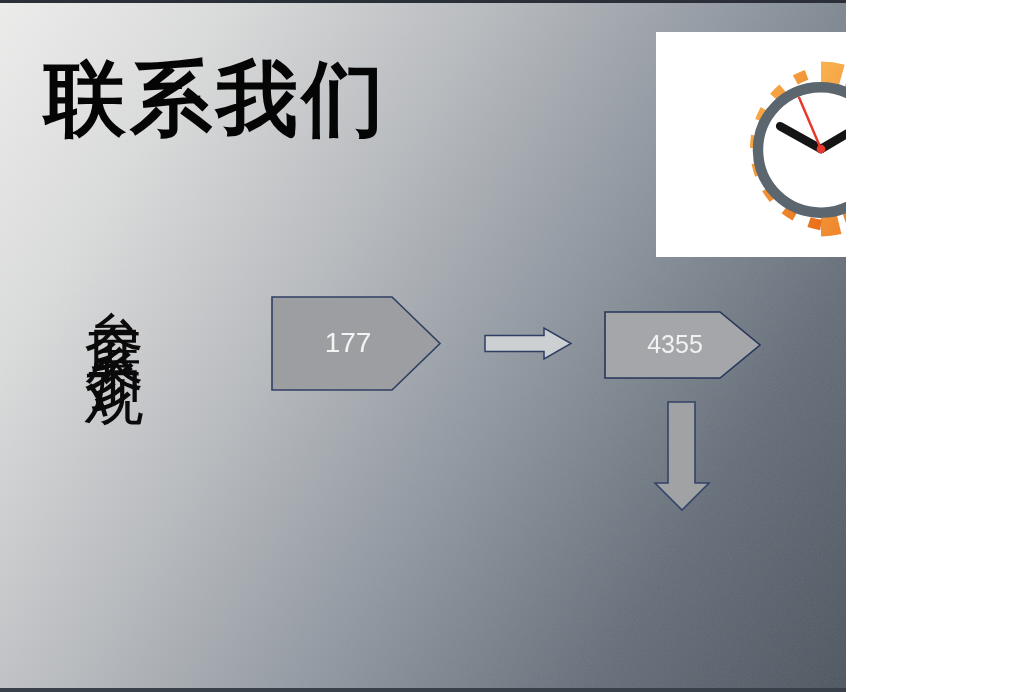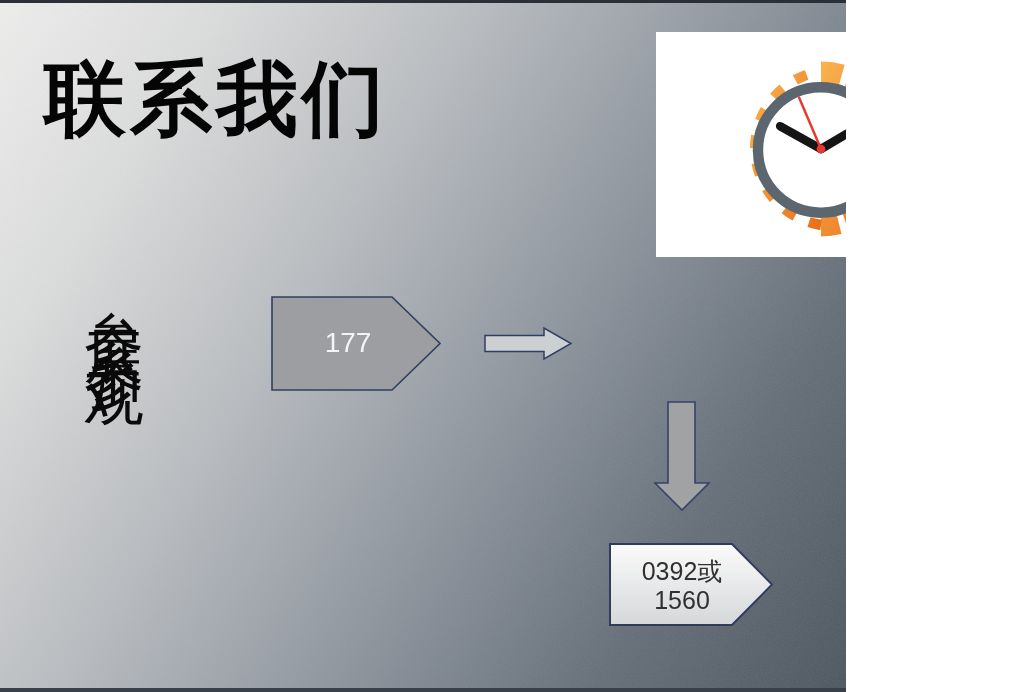--- a/index.html
+++ b/index.html
@@ -95,35 +95,28 @@
       <text class="shape-label" x="77" y="56" text-anchor="middle" font-size="28" fill="#f4f4f4">177</text>
     </svg>
   </div>
 
   <div class="shape" style="left:484px;top:326px;">
     <svg width="89" height="36">
       <polygon points="1,9.5 60,9.5 60,2 87,17.5 60,33 60,25.5 1,25.5" fill="#cdd0d3" stroke="#2f3f63" stroke-width="1.5"></polygon>
     </svg>
   </div>
 
+  <div class="shape" style="left:604px;top:311px;">
+    <svg width="158" height="68">
+      <polygon points="1,1 116,1 156,34 116,67 1,67" fill="#a4a6a9" stroke="#26365a" stroke-width="1.6"></polygon>
+      <text class="shape-label" x="71" y="42" text-anchor="middle" font-size="25" fill="#f2f2f2">4355</text>
+    </svg>
+  </div>
 
   <div class="shape" style="left:654px;top:401px;">
     <svg width="57" height="111">
       <polygon points="14,1 41,1 41,82 55,82 28,109 1,82 14,82" fill="#a0a2a4" stroke="#33436a" stroke-width="1.6"></polygon>
     </svg>
   </div>
 
-  <div class="shape" style="left:609px;top:543px;">
-    <svg width="165" height="83">
-      <defs>
-        <linearGradient id="lightGrad" x1="0" y1="0" x2="0" y2="1">
-          <stop offset="0" stop-color="#fbfbfb"></stop>
-          <stop offset="1" stop-color="#d5d7d9"></stop>
-        </linearGradient>
-      </defs>
-      <polygon points="1,1 123,1 163,41.5 123,82 1,82" fill="url(#lightGrad)" stroke="#2e3d5c" stroke-width="2"></polygon>
-      <text class="shape-label" x="73" y="37" text-anchor="middle" font-size="25" fill="#303030">0392或</text>
-      <text class="shape-label" x="73" y="66" text-anchor="middle" font-size="25" fill="#303030">1560</text>
-    </svg>
-  </div>
 
 
 </div>
 
 </body></html>

